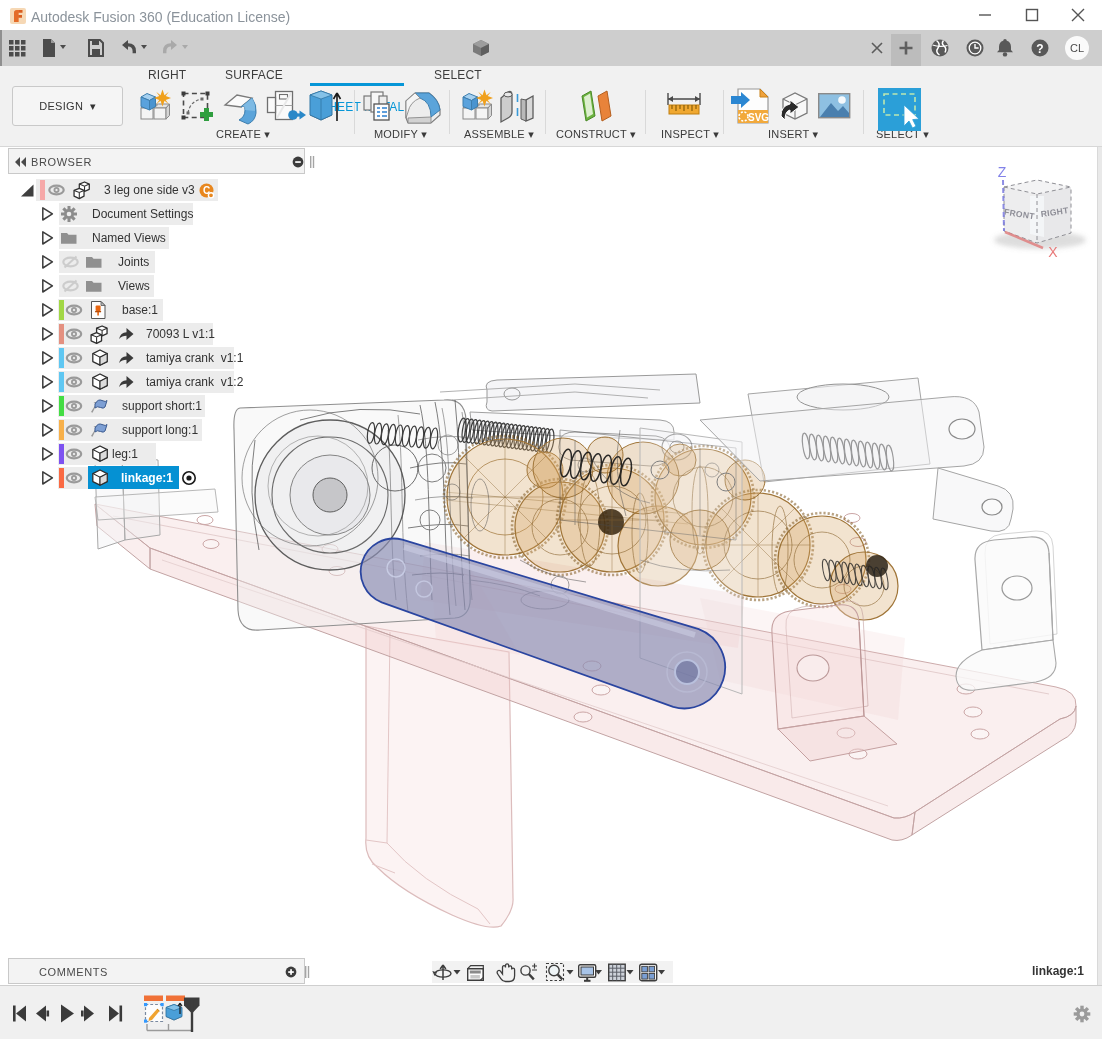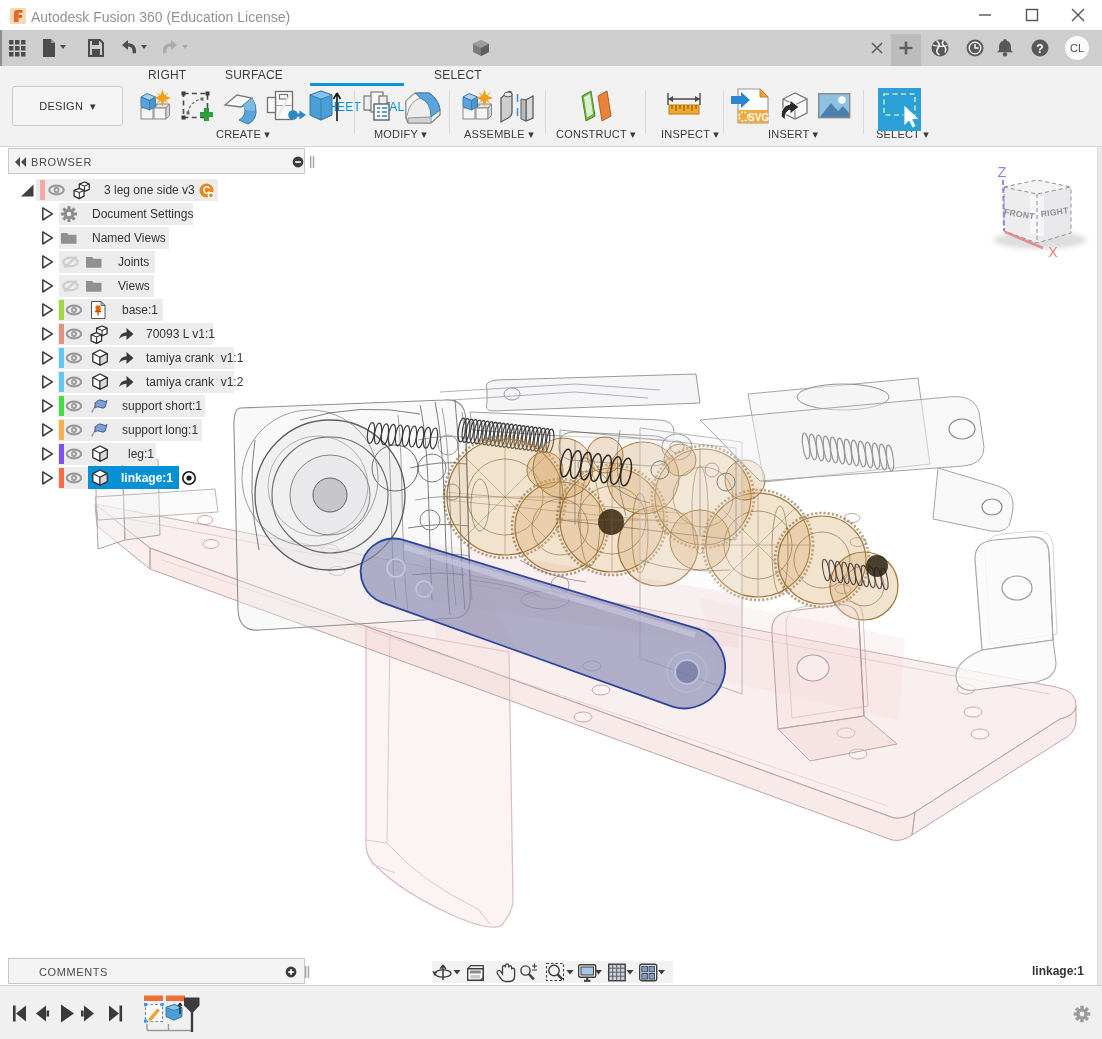--- a/index.html
+++ b/index.html
@@ -656,21 +656,21 @@
             <span class="rtext" style="left:122px">support short:1</span>
           </div>
       <div class="row" style="left:0;top:270px">
             <div class="rowbg" style="left:58px;width:144px"></div>
             <div class="cbar" style="left:59px;background:#f7b04a"></div>
             <span class="rtext" style="left:122px">support long:1</span>
           </div>
       <div class="row" style="left:0;top:294px">
             <div class="rowbg" style="left:58px;width:98px"></div>
             <div class="cbar" style="left:59px;background:#7d52f0"></div>
-            <span class="rtext" style="left:128px">leg:1</span>
+            <span class="rtext" style="left:112px">leg:1</span>
           </div>
       <div class="row" style="left:0;top:318px">
             <div class="rowbg" style="left:58px;width:32px"></div>
             <div class="cbar" style="left:59px;background:#fa6a43"></div>
             <div id="selbox" style="left:88px;width:91px"></div>
             <span class="rtext seltext" style="left:121px">linkage:1</span>
           </div>
       <svg class="abs" style="left:0;top:30px" width="320" height="340" viewBox="0 177 320 340">
         <defs>
           <g id="eye">

